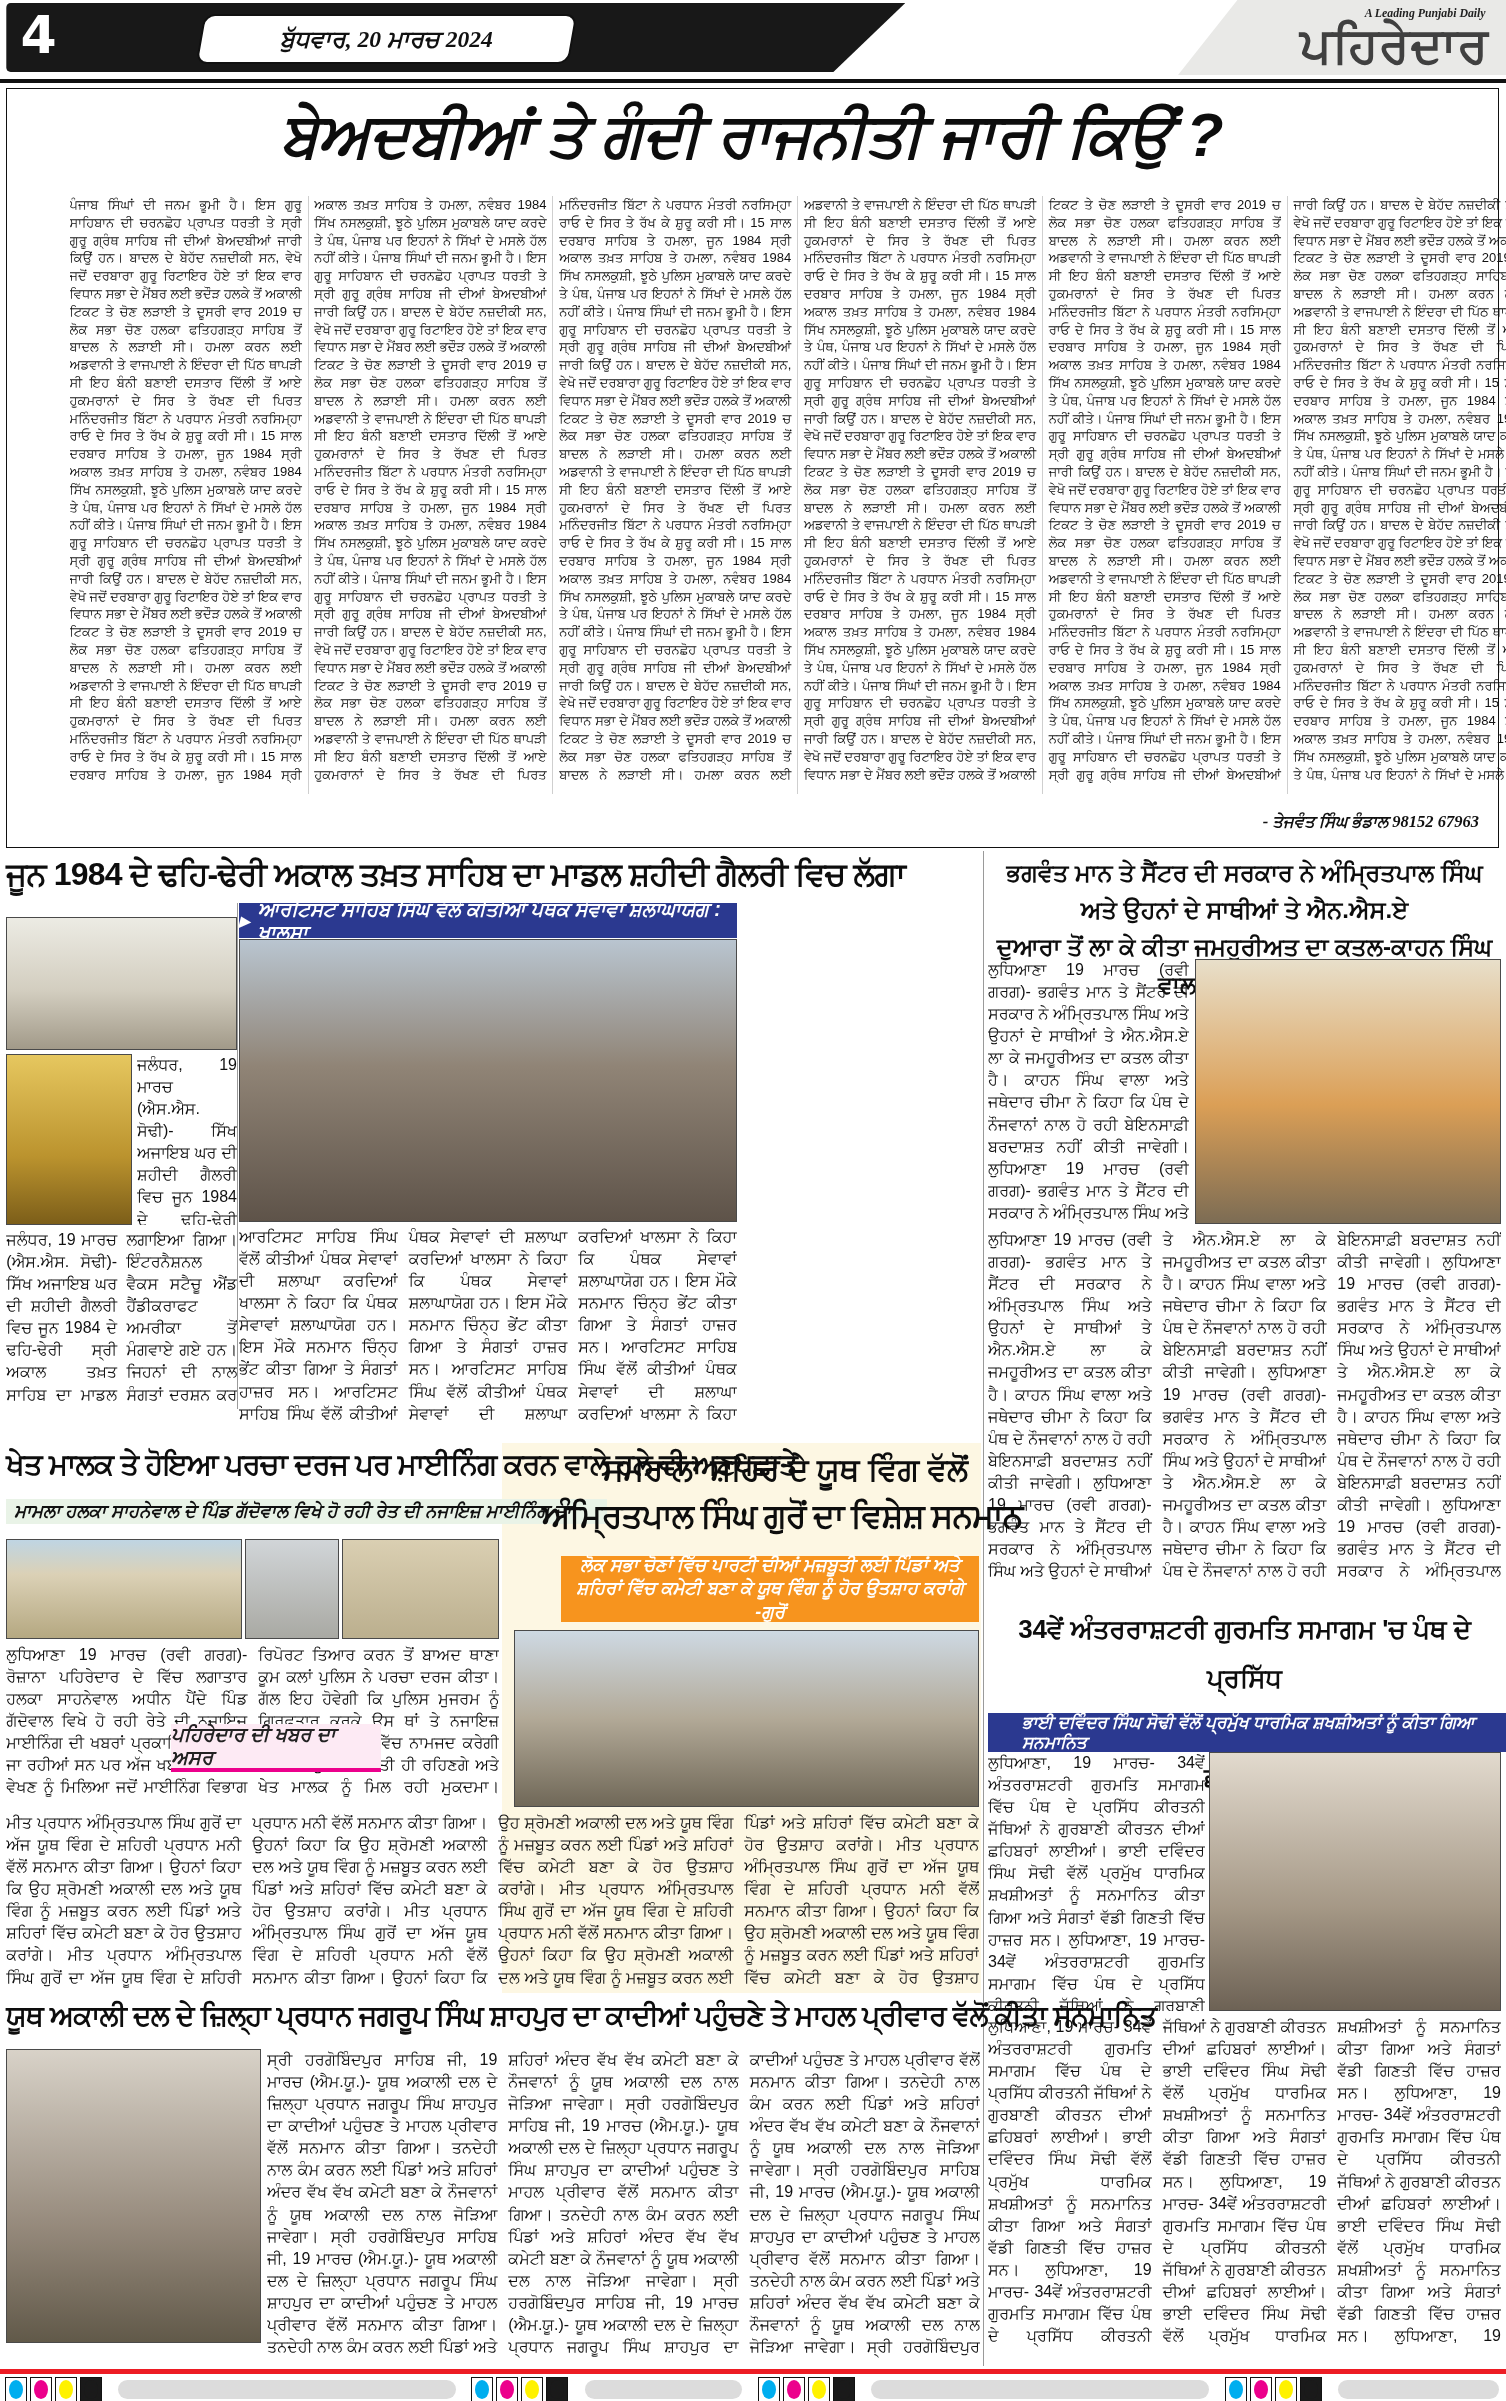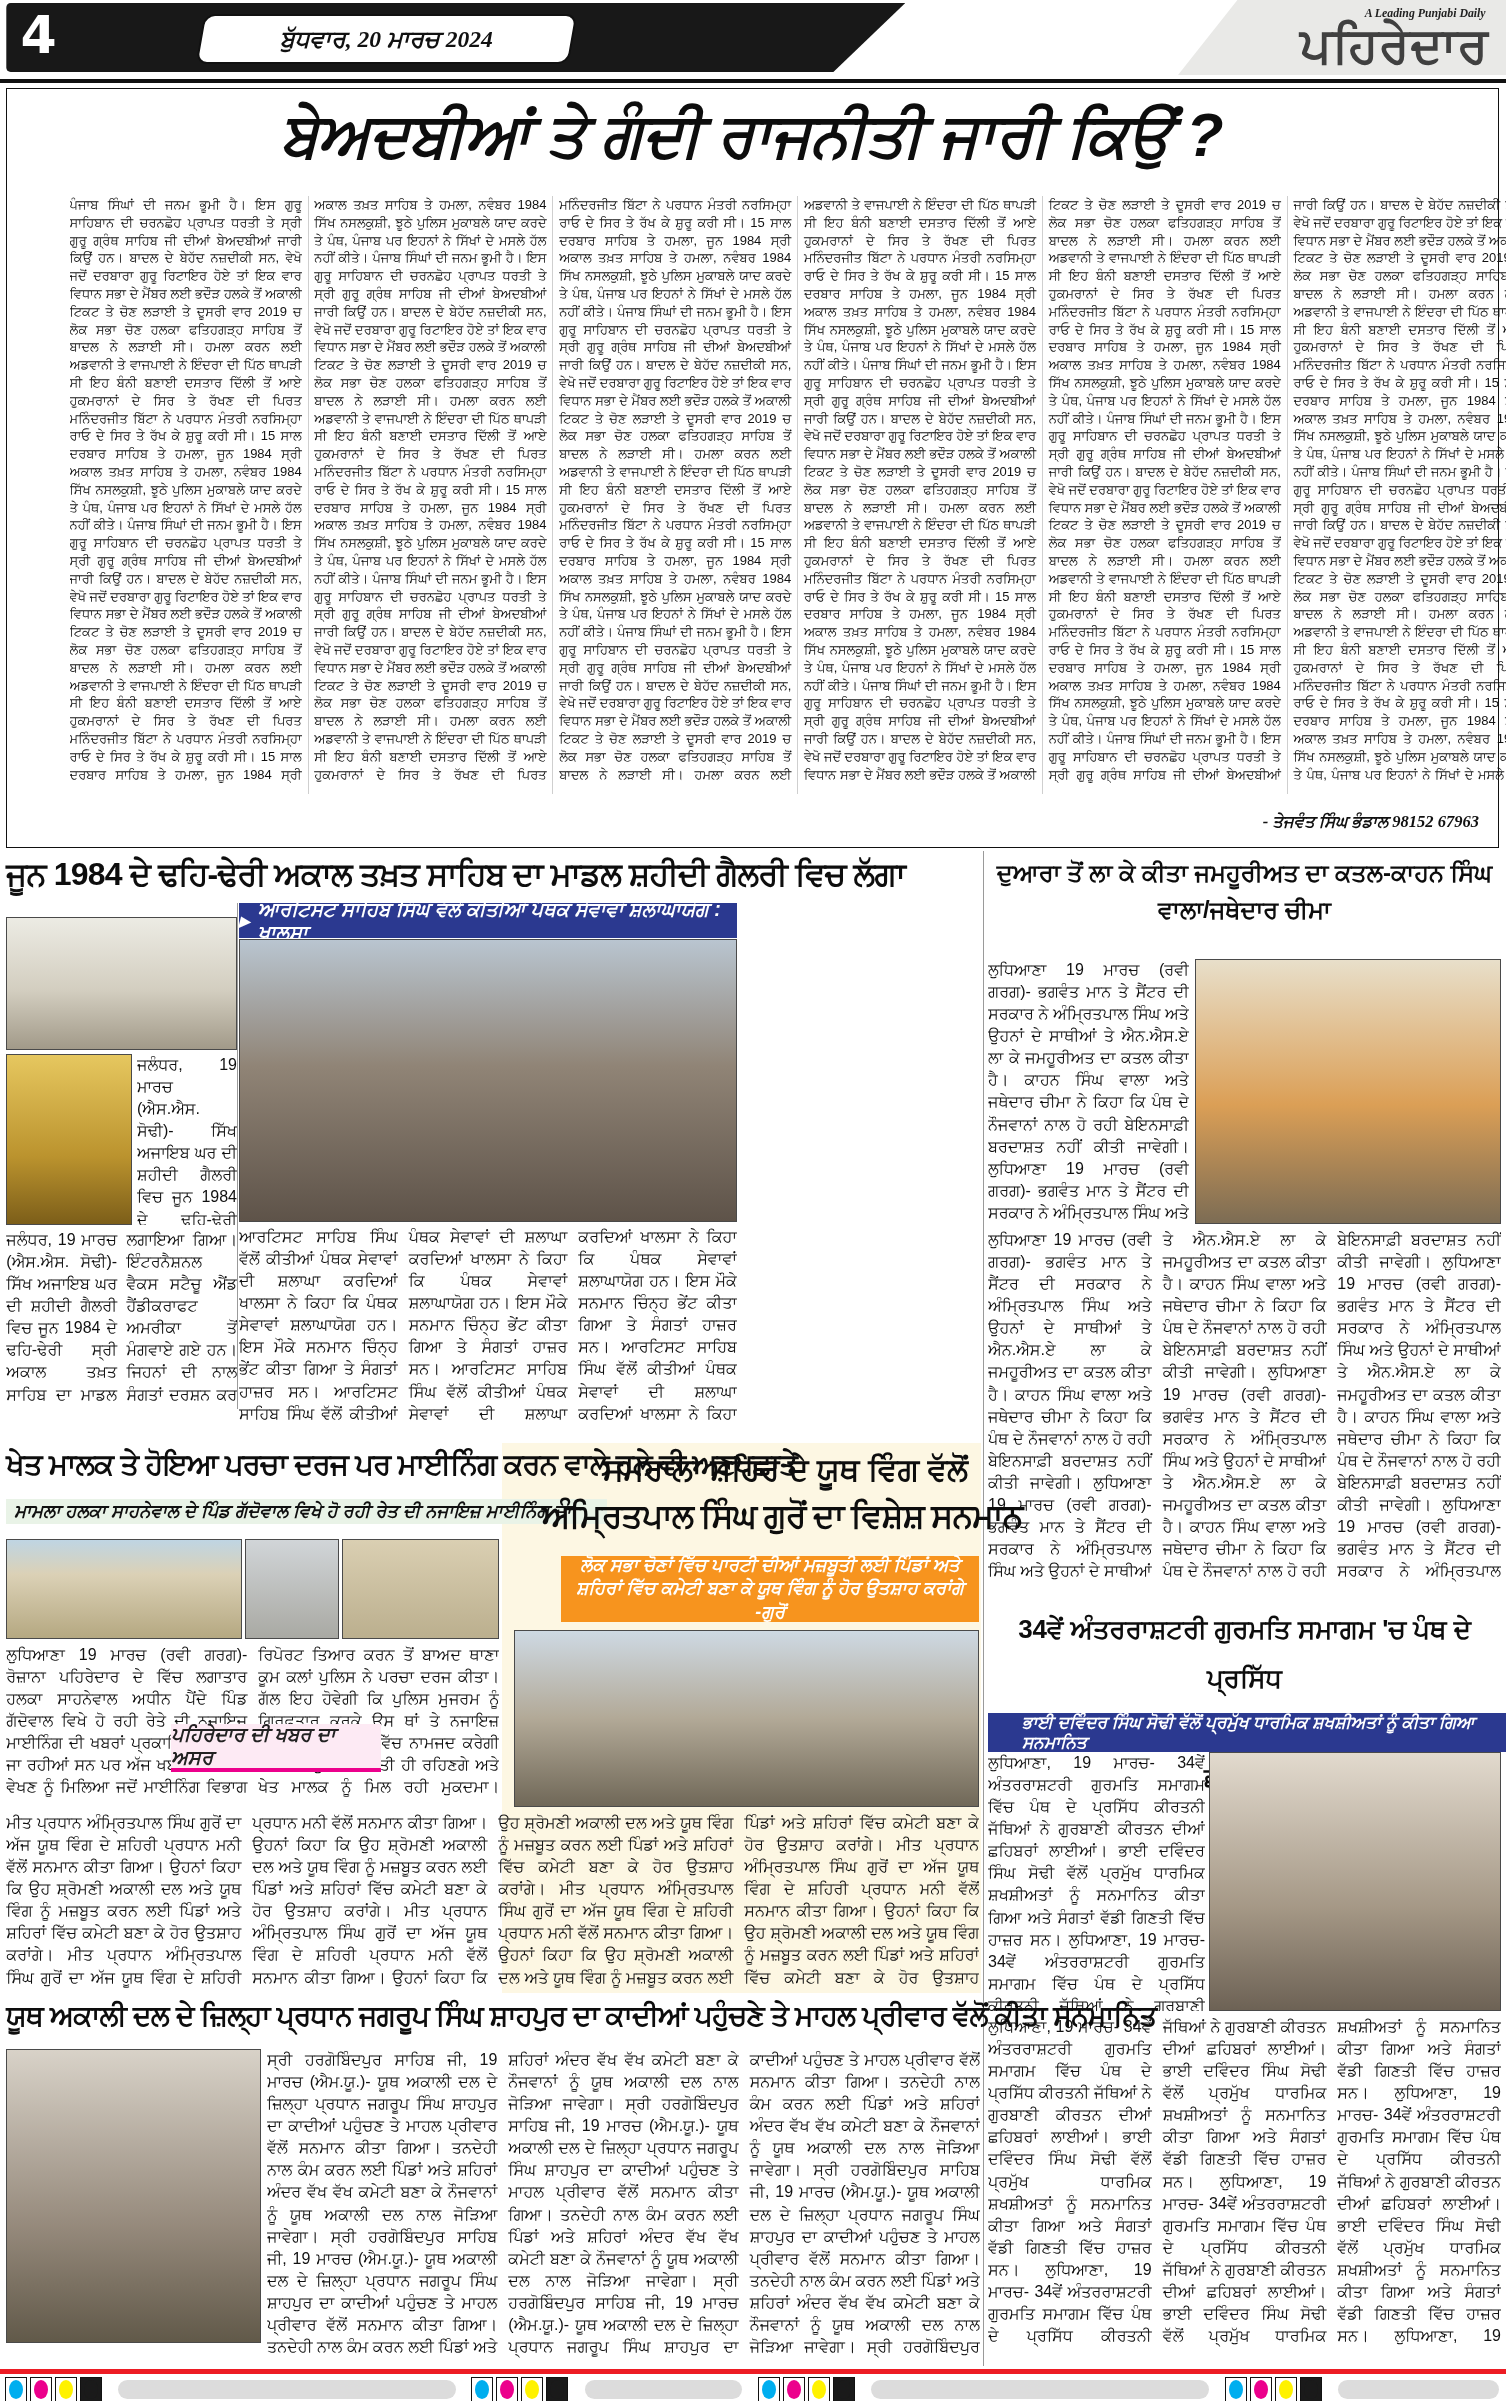--- a/index.html
+++ b/index.html
@@ -105,20 +105,21 @@
   <div class="abs body-txt" style="left:6.3px;top:1229px;width:231px;height:177px;column-count:2;column-gap:9.4px;">ਜਲੰਧਰ, 19 ਮਾਰਚ (ਐਸ.ਐਸ. ਸੋਢੀ)- ਸਿੱਖ ਅਜਾਇਬ ਘਰ ਦੀ ਸ਼ਹੀਦੀ ਗੈਲਰੀ ਵਿਚ ਜੂਨ 1984 ਦੇ ਢਹਿ-ਢੇਰੀ ਸ੍ਰੀ ਅਕਾਲ ਤਖ਼ਤ ਸਾਹਿਬ ਦਾ ਮਾਡਲ ਲਗਾਇਆ ਗਿਆ। ਇੰਟਰਨੈਸ਼ਨਲ ਵੈਕਸ ਸਟੈਚੂ ਐਂਡ ਹੈਂਡੀਕਰਾਫਟ ਅਮਰੀਕਾ ਤੋਂ ਮੰਗਵਾਏ ਗਏ ਹਨ। ਜਿਹਨਾਂ ਦੀ ਨਾਲ ਸੰਗਤਾਂ ਦਰਸ਼ਨ ਕਰ ਰਹੀਆਂ ਹਨ। ਜਲੰਧਰ, 19 ਮਾਰਚ (ਐਸ.ਐਸ. ਸੋਢੀ)- ਸਿੱਖ ਅਜਾਇਬ ਘਰ ਦੀ ਸ਼ਹੀਦੀ ਗੈਲਰੀ ਵਿਚ ਜੂਨ 1984 ਦੇ ਢਹਿ-ਢੇਰੀ ਸ੍ਰੀ ਅਕਾਲ ਤਖ਼ਤ ਸਾਹਿਬ ਦਾ ਮਾਡਲ ਲਗਾਇਆ ਗਿਆ। ਇੰਟਰਨੈਸ਼ਨਲ ਵੈਕਸ ਸਟੈਚੂ ਐਂਡ ਹੈਂਡੀਕਰਾਫਟ ਅਮਰੀਕਾ ਤੋਂ ਮੰਗਵਾਏ ਗਏ ਹਨ। ਜਿਹਨਾਂ ਦੀ ਨਾਲ ਸੰਗਤਾਂ ਦਰਸ਼ਨ ਕਰ ਰਹੀਆਂ ਹਨ। ਜਲੰਧਰ, 19 ਮਾਰਚ (ਐਸ.ਐਸ. ਸੋਢੀ)- ਸਿੱਖ ਅਜਾਇਬ ਘਰ ਦੀ ਸ਼ਹੀਦੀ ਗੈਲਰੀ ਵਿਚ ਜੂਨ 1984 ਦੇ ਢਹਿ-ਢੇਰੀ ਸ੍ਰੀ ਅਕਾਲ ਤਖ਼ਤ ਸਾਹਿਬ ਦਾ ਮਾਡਲ ਲਗਾਇਆ ਗਿਆ। ਇੰਟਰਨੈਸ਼ਨਲ ਵੈਕਸ ਸਟੈਚੂ ਐਂਡ ਹੈਂਡੀਕਰਾਫਟ ਅਮਰੀਕਾ ਤੋਂ ਮੰਗਵਾਏ ਗਏ ਹਨ। ਜਿਹਨਾਂ ਦੀ ਨਾਲ ਸੰਗਤਾਂ ਦਰਸ਼ਨ ਕਰ ਰਹੀਆਂ ਹਨ। ਜਲੰਧਰ, 19 ਮਾਰਚ (ਐਸ.ਐਸ. ਸੋਢੀ)- ਸਿੱਖ ਅਜਾਇਬ ਘਰ ਦੀ ਸ਼ਹੀਦੀ ਗੈਲਰੀ ਵਿਚ ਜੂਨ 1984 ਦੇ ਢਹਿ-ਢੇਰੀ ਸ੍ਰੀ ਅਕਾਲ ਤਖ਼ਤ ਸਾਹਿਬ ਦਾ ਮਾਡਲ ਲਗਾਇਆ ਗਿਆ। ਇੰਟਰਨੈਸ਼ਨਲ ਵੈਕਸ ਸਟੈਚੂ ਐਂਡ ਹੈਂਡੀਕਰਾਫਟ ਅਮਰੀਕਾ ਤੋਂ ਮੰਗਵਾਏ ਗਏ ਹਨ। ਜਿਹਨਾਂ ਦੀ ਨਾਲ ਸੰਗਤਾਂ ਦਰਸ਼ਨ ਕਰ ਰਹੀਆਂ ਹਨ।</div>
 
   <div class="abs blue-bar artist-bar">
     <span class="artist-pointer">▶</span>
     <span>ਆਰਟਿਸਟ ਸਾਹਿਬ ਸਿੰਘ ਵੱਲੋਂ ਕੀਤੀਆਂ ਪੰਥਕ ਸੇਵਾਵਾਂ ਸ਼ਲਾਘਾਯੋਗ : ਖਾਲਸਾ</span>
   </div>
   <div class="abs photo ph-group" style="left:239px;top:939px;width:498px;height:283px;"></div>
   <div class="abs body-txt" style="left:239px;top:1226px;width:498px;height:217px;column-count:3;column-gap:11px;">ਆਰਟਿਸਟ ਸਾਹਿਬ ਸਿੰਘ ਵੱਲੋਂ ਕੀਤੀਆਂ ਪੰਥਕ ਸੇਵਾਵਾਂ ਦੀ ਸ਼ਲਾਘਾ ਕਰਦਿਆਂ ਖਾਲਸਾ ਨੇ ਕਿਹਾ ਕਿ ਪੰਥਕ ਸੇਵਾਵਾਂ ਸ਼ਲਾਘਾਯੋਗ ਹਨ। ਇਸ ਮੌਕੇ ਸਨਮਾਨ ਚਿੰਨ੍ਹ ਭੇਂਟ ਕੀਤਾ ਗਿਆ ਤੇ ਸੰਗਤਾਂ ਹਾਜ਼ਰ ਸਨ। ਆਰਟਿਸਟ ਸਾਹਿਬ ਸਿੰਘ ਵੱਲੋਂ ਕੀਤੀਆਂ ਪੰਥਕ ਸੇਵਾਵਾਂ ਦੀ ਸ਼ਲਾਘਾ ਕਰਦਿਆਂ ਖਾਲਸਾ ਨੇ ਕਿਹਾ ਕਿ ਪੰਥਕ ਸੇਵਾਵਾਂ ਸ਼ਲਾਘਾਯੋਗ ਹਨ। ਇਸ ਮੌਕੇ ਸਨਮਾਨ ਚਿੰਨ੍ਹ ਭੇਂਟ ਕੀਤਾ ਗਿਆ ਤੇ ਸੰਗਤਾਂ ਹਾਜ਼ਰ ਸਨ। ਆਰਟਿਸਟ ਸਾਹਿਬ ਸਿੰਘ ਵੱਲੋਂ ਕੀਤੀਆਂ ਪੰਥਕ ਸੇਵਾਵਾਂ ਦੀ ਸ਼ਲਾਘਾ ਕਰਦਿਆਂ ਖਾਲਸਾ ਨੇ ਕਿਹਾ ਕਿ ਪੰਥਕ ਸੇਵਾਵਾਂ ਸ਼ਲਾਘਾਯੋਗ ਹਨ। ਇਸ ਮੌਕੇ ਸਨਮਾਨ ਚਿੰਨ੍ਹ ਭੇਂਟ ਕੀਤਾ ਗਿਆ ਤੇ ਸੰਗਤਾਂ ਹਾਜ਼ਰ ਸਨ। ਆਰਟਿਸਟ ਸਾਹਿਬ ਸਿੰਘ ਵੱਲੋਂ ਕੀਤੀਆਂ ਪੰਥਕ ਸੇਵਾਵਾਂ ਦੀ ਸ਼ਲਾਘਾ ਕਰਦਿਆਂ ਖਾਲਸਾ ਨੇ ਕਿਹਾ ਕਿ ਪੰਥਕ ਸੇਵਾਵਾਂ ਸ਼ਲਾਘਾਯੋਗ ਹਨ। ਇਸ ਮੌਕੇ ਸਨਮਾਨ ਚਿੰਨ੍ਹ ਭੇਂਟ ਕੀਤਾ ਗਿਆ ਤੇ ਸੰਗਤਾਂ ਹਾਜ਼ਰ ਸਨ। ਆਰਟਿਸਟ ਸਾਹਿਬ ਸਿੰਘ ਵੱਲੋਂ ਕੀਤੀਆਂ ਪੰਥਕ ਸੇਵਾਵਾਂ ਦੀ ਸ਼ਲਾਘਾ ਕਰਦਿਆਂ ਖਾਲਸਾ ਨੇ ਕਿਹਾ ਕਿ ਪੰਥਕ ਸੇਵਾਵਾਂ ਸ਼ਲਾਘਾਯੋਗ ਹਨ। ਇਸ ਮੌਕੇ ਸਨਮਾਨ ਚਿੰਨ੍ਹ ਭੇਂਟ ਕੀਤਾ ਗਿਆ ਤੇ ਸੰਗਤਾਂ ਹਾਜ਼ਰ ਸਨ। ਆਰਟਿਸਟ ਸਾਹਿਬ ਸਿੰਘ ਵੱਲੋਂ ਕੀਤੀਆਂ ਪੰਥਕ ਸੇਵਾਵਾਂ ਦੀ ਸ਼ਲਾਘਾ ਕਰਦਿਆਂ ਖਾਲਸਾ ਨੇ ਕਿਹਾ ਕਿ ਪੰਥਕ ਸੇਵਾਵਾਂ ਸ਼ਲਾਘਾਯੋਗ ਹਨ। ਇਸ ਮੌਕੇ ਸਨਮਾਨ ਚਿੰਨ੍ਹ ਭੇਂਟ ਕੀਤਾ ਗਿਆ ਤੇ ਸੰਗਤਾਂ ਹਾਜ਼ਰ ਸਨ। ਆਰਟਿਸਟ ਸਾਹਿਬ ਸਿੰਘ ਵੱਲੋਂ ਕੀਤੀਆਂ ਪੰਥਕ ਸੇਵਾਵਾਂ ਦੀ ਸ਼ਲਾਘਾ ਕਰਦਿਆਂ ਖਾਲਸਾ ਨੇ ਕਿਹਾ ਕਿ ਪੰਥਕ ਸੇਵਾਵਾਂ ਸ਼ਲਾਘਾਯੋਗ ਹਨ। ਇਸ ਮੌਕੇ ਸਨਮਾਨ ਚਿੰਨ੍ਹ ਭੇਂਟ ਕੀਤਾ ਗਿਆ ਤੇ ਸੰਗਤਾਂ ਹਾਜ਼ਰ ਸਨ। ਆਰਟਿਸਟ ਸਾਹਿਬ ਸਿੰਘ ਵੱਲੋਂ ਕੀਤੀਆਂ ਪੰਥਕ ਸੇਵਾਵਾਂ ਦੀ ਸ਼ਲਾਘਾ ਕਰਦਿਆਂ ਖਾਲਸਾ ਨੇ ਕਿਹਾ ਕਿ ਪੰਥਕ ਸੇਵਾਵਾਂ ਸ਼ਲਾਘਾਯੋਗ ਹਨ। ਇਸ ਮੌਕੇ ਸਨਮਾਨ ਚਿੰਨ੍ਹ ਭੇਂਟ ਕੀਤਾ ਗਿਆ ਤੇ ਸੰਗਤਾਂ ਹਾਜ਼ਰ ਸਨ। ਆਰਟਿਸਟ ਸਾਹਿਬ ਸਿੰਘ ਵੱਲੋਂ ਕੀਤੀਆਂ ਪੰਥਕ ਸੇਵਾਵਾਂ ਦੀ ਸ਼ਲਾਘਾ ਕਰਦਿਆਂ ਖਾਲਸਾ ਨੇ ਕਿਹਾ ਕਿ ਪੰਥਕ ਸੇਵਾਵਾਂ ਸ਼ਲਾਘਾਯੋਗ ਹਨ। ਇਸ ਮੌਕੇ ਸਨਮਾਨ ਚਿੰਨ੍ਹ ਭੇਂਟ ਕੀਤਾ ਗਿਆ ਤੇ ਸੰਗਤਾਂ ਹਾਜ਼ਰ ਸਨ।</div>
 
   <div class="abs mann-hl hl">
+    <div>ਭਗਵੰਤ ਮਾਨ ਤੇ ਸੈਂਟਰ ਦੀ ਸਰਕਾਰ ਨੇ ਅੰਮ੍ਰਿਤਪਾਲ ਸਿੰਘ ਅਤੇ ਉਹਨਾਂ ਦੇ ਸਾਥੀਆਂ ਤੇ ਐਨ.ਐਸ.ਏ</div>
     <div>ਦੁਆਰਾ ਤੋਂ ਲਾ ਕੇ ਕੀਤਾ ਜਮਹੂਰੀਅਤ ਦਾ ਕਤਲ-ਕਾਹਨ ਸਿੰਘ ਵਾਲਾ/ਜਥੇਦਾਰ ਚੀਮਾ</div>
   </div>
   <div class="abs photo ph-orangegrp" style="left:1195px;top:959px;width:306px;height:265px;"></div>
   <div class="abs body-txt" style="left:988px;top:959px;width:201px;height:265px;">ਲੁਧਿਆਣਾ 19 ਮਾਰਚ (ਰਵੀ ਗਰਗ)- ਭਗਵੰਤ ਮਾਨ ਤੇ ਸੈਂਟਰ ਦੀ ਸਰਕਾਰ ਨੇ ਅੰਮ੍ਰਿਤਪਾਲ ਸਿੰਘ ਅਤੇ ਉਹਨਾਂ ਦੇ ਸਾਥੀਆਂ ਤੇ ਐਨ.ਐਸ.ਏ ਲਾ ਕੇ ਜਮਹੂਰੀਅਤ ਦਾ ਕਤਲ ਕੀਤਾ ਹੈ। ਕਾਹਨ ਸਿੰਘ ਵਾਲਾ ਅਤੇ ਜਥੇਦਾਰ ਚੀਮਾ ਨੇ ਕਿਹਾ ਕਿ ਪੰਥ ਦੇ ਨੌਜਵਾਨਾਂ ਨਾਲ ਹੋ ਰਹੀ ਬੇਇਨਸਾਫ਼ੀ ਬਰਦਾਸ਼ਤ ਨਹੀਂ ਕੀਤੀ ਜਾਵੇਗੀ। ਲੁਧਿਆਣਾ 19 ਮਾਰਚ (ਰਵੀ ਗਰਗ)- ਭਗਵੰਤ ਮਾਨ ਤੇ ਸੈਂਟਰ ਦੀ ਸਰਕਾਰ ਨੇ ਅੰਮ੍ਰਿਤਪਾਲ ਸਿੰਘ ਅਤੇ ਉਹਨਾਂ ਦੇ ਸਾਥੀਆਂ ਤੇ ਐਨ.ਐਸ.ਏ ਲਾ ਕੇ ਜਮਹੂਰੀਅਤ ਦਾ ਕਤਲ ਕੀਤਾ ਹੈ। ਕਾਹਨ ਸਿੰਘ ਵਾਲਾ ਅਤੇ ਜਥੇਦਾਰ ਚੀਮਾ ਨੇ ਕਿਹਾ ਕਿ ਪੰਥ ਦੇ ਨੌਜਵਾਨਾਂ ਨਾਲ ਹੋ ਰਹੀ ਬੇਇਨਸਾਫ਼ੀ ਬਰਦਾਸ਼ਤ ਨਹੀਂ ਕੀਤੀ ਜਾਵੇਗੀ।</div>
   <div class="abs body-txt" style="left:988px;top:1229px;width:513px;height:366px;column-count:3;column-gap:11px;">ਲੁਧਿਆਣਾ 19 ਮਾਰਚ (ਰਵੀ ਗਰਗ)- ਭਗਵੰਤ ਮਾਨ ਤੇ ਸੈਂਟਰ ਦੀ ਸਰਕਾਰ ਨੇ ਅੰਮ੍ਰਿਤਪਾਲ ਸਿੰਘ ਅਤੇ ਉਹਨਾਂ ਦੇ ਸਾਥੀਆਂ ਤੇ ਐਨ.ਐਸ.ਏ ਲਾ ਕੇ ਜਮਹੂਰੀਅਤ ਦਾ ਕਤਲ ਕੀਤਾ ਹੈ। ਕਾਹਨ ਸਿੰਘ ਵਾਲਾ ਅਤੇ ਜਥੇਦਾਰ ਚੀਮਾ ਨੇ ਕਿਹਾ ਕਿ ਪੰਥ ਦੇ ਨੌਜਵਾਨਾਂ ਨਾਲ ਹੋ ਰਹੀ ਬੇਇਨਸਾਫ਼ੀ ਬਰਦਾਸ਼ਤ ਨਹੀਂ ਕੀਤੀ ਜਾਵੇਗੀ। ਲੁਧਿਆਣਾ 19 ਮਾਰਚ (ਰਵੀ ਗਰਗ)- ਭਗਵੰਤ ਮਾਨ ਤੇ ਸੈਂਟਰ ਦੀ ਸਰਕਾਰ ਨੇ ਅੰਮ੍ਰਿਤਪਾਲ ਸਿੰਘ ਅਤੇ ਉਹਨਾਂ ਦੇ ਸਾਥੀਆਂ ਤੇ ਐਨ.ਐਸ.ਏ ਲਾ ਕੇ ਜਮਹੂਰੀਅਤ ਦਾ ਕਤਲ ਕੀਤਾ ਹੈ। ਕਾਹਨ ਸਿੰਘ ਵਾਲਾ ਅਤੇ ਜਥੇਦਾਰ ਚੀਮਾ ਨੇ ਕਿਹਾ ਕਿ ਪੰਥ ਦੇ ਨੌਜਵਾਨਾਂ ਨਾਲ ਹੋ ਰਹੀ ਬੇਇਨਸਾਫ਼ੀ ਬਰਦਾਸ਼ਤ ਨਹੀਂ ਕੀਤੀ ਜਾਵੇਗੀ। ਲੁਧਿਆਣਾ 19 ਮਾਰਚ (ਰਵੀ ਗਰਗ)- ਭਗਵੰਤ ਮਾਨ ਤੇ ਸੈਂਟਰ ਦੀ ਸਰਕਾਰ ਨੇ ਅੰਮ੍ਰਿਤਪਾਲ ਸਿੰਘ ਅਤੇ ਉਹਨਾਂ ਦੇ ਸਾਥੀਆਂ ਤੇ ਐਨ.ਐਸ.ਏ ਲਾ ਕੇ ਜਮਹੂਰੀਅਤ ਦਾ ਕਤਲ ਕੀਤਾ ਹੈ। ਕਾਹਨ ਸਿੰਘ ਵਾਲਾ ਅਤੇ ਜਥੇਦਾਰ ਚੀਮਾ ਨੇ ਕਿਹਾ ਕਿ ਪੰਥ ਦੇ ਨੌਜਵਾਨਾਂ ਨਾਲ ਹੋ ਰਹੀ ਬੇਇਨਸਾਫ਼ੀ ਬਰਦਾਸ਼ਤ ਨਹੀਂ ਕੀਤੀ ਜਾਵੇਗੀ। ਲੁਧਿਆਣਾ 19 ਮਾਰਚ (ਰਵੀ ਗਰਗ)- ਭਗਵੰਤ ਮਾਨ ਤੇ ਸੈਂਟਰ ਦੀ ਸਰਕਾਰ ਨੇ ਅੰਮ੍ਰਿਤਪਾਲ ਸਿੰਘ ਅਤੇ ਉਹਨਾਂ ਦੇ ਸਾਥੀਆਂ ਤੇ ਐਨ.ਐਸ.ਏ ਲਾ ਕੇ ਜਮਹੂਰੀਅਤ ਦਾ ਕਤਲ ਕੀਤਾ ਹੈ। ਕਾਹਨ ਸਿੰਘ ਵਾਲਾ ਅਤੇ ਜਥੇਦਾਰ ਚੀਮਾ ਨੇ ਕਿਹਾ ਕਿ ਪੰਥ ਦੇ ਨੌਜਵਾਨਾਂ ਨਾਲ ਹੋ ਰਹੀ ਬੇਇਨਸਾਫ਼ੀ ਬਰਦਾਸ਼ਤ ਨਹੀਂ ਕੀਤੀ ਜਾਵੇਗੀ। ਲੁਧਿਆਣਾ 19 ਮਾਰਚ (ਰਵੀ ਗਰਗ)- ਭਗਵੰਤ ਮਾਨ ਤੇ ਸੈਂਟਰ ਦੀ ਸਰਕਾਰ ਨੇ ਅੰਮ੍ਰਿਤਪਾਲ ਸਿੰਘ ਅਤੇ ਉਹਨਾਂ ਦੇ ਸਾਥੀਆਂ ਤੇ ਐਨ.ਐਸ.ਏ ਲਾ ਕੇ ਜਮਹੂਰੀਅਤ ਦਾ ਕਤਲ ਕੀਤਾ ਹੈ। ਕਾਹਨ ਸਿੰਘ ਵਾਲਾ ਅਤੇ ਜਥੇਦਾਰ ਚੀਮਾ ਨੇ ਕਿਹਾ ਕਿ ਪੰਥ ਦੇ ਨੌਜਵਾਨਾਂ ਨਾਲ ਹੋ ਰਹੀ ਬੇਇਨਸਾਫ਼ੀ ਬਰਦਾਸ਼ਤ ਨਹੀਂ ਕੀਤੀ ਜਾਵੇਗੀ। ਲੁਧਿਆਣਾ 19 ਮਾਰਚ (ਰਵੀ ਗਰਗ)- ਭਗਵੰਤ ਮਾਨ ਤੇ ਸੈਂਟਰ ਦੀ ਸਰਕਾਰ ਨੇ ਅੰਮ੍ਰਿਤਪਾਲ ਸਿੰਘ ਅਤੇ ਉਹਨਾਂ ਦੇ ਸਾਥੀਆਂ ਤੇ ਐਨ.ਐਸ.ਏ ਲਾ ਕੇ ਜਮਹੂਰੀਅਤ ਦਾ ਕਤਲ ਕੀਤਾ ਹੈ। ਕਾਹਨ ਸਿੰਘ ਵਾਲਾ ਅਤੇ ਜਥੇਦਾਰ ਚੀਮਾ ਨੇ ਕਿਹਾ ਕਿ ਪੰਥ ਦੇ ਨੌਜਵਾਨਾਂ ਨਾਲ ਹੋ ਰਹੀ ਬੇਇਨਸਾਫ਼ੀ ਬਰਦਾਸ਼ਤ ਨਹੀਂ ਕੀਤੀ ਜਾਵੇਗੀ। ਲੁਧਿਆਣਾ 19 ਮਾਰਚ (ਰਵੀ ਗਰਗ)- ਭਗਵੰਤ ਮਾਨ ਤੇ ਸੈਂਟਰ ਦੀ ਸਰਕਾਰ ਨੇ ਅੰਮ੍ਰਿਤਪਾਲ ਸਿੰਘ ਅਤੇ ਉਹਨਾਂ ਦੇ ਸਾਥੀਆਂ ਤੇ ਐਨ.ਐਸ.ਏ ਲਾ ਕੇ ਜਮਹੂਰੀਅਤ ਦਾ ਕਤਲ ਕੀਤਾ ਹੈ। ਕਾਹਨ ਸਿੰਘ ਵਾਲਾ ਅਤੇ ਜਥੇਦਾਰ ਚੀਮਾ ਨੇ ਕਿਹਾ ਕਿ ਪੰਥ ਦੇ ਨੌਜਵਾਨਾਂ ਨਾਲ ਹੋ ਰਹੀ ਬੇਇਨਸਾਫ਼ੀ ਬਰਦਾਸ਼ਤ ਨਹੀਂ ਕੀਤੀ ਜਾਵੇਗੀ। ਲੁਧਿਆਣਾ 19 ਮਾਰਚ (ਰਵੀ ਗਰਗ)- ਭਗਵੰਤ ਮਾਨ ਤੇ ਸੈਂਟਰ ਦੀ ਸਰਕਾਰ ਨੇ ਅੰਮ੍ਰਿਤਪਾਲ ਸਿੰਘ ਅਤੇ ਉਹਨਾਂ ਦੇ ਸਾਥੀਆਂ ਤੇ ਐਨ.ਐਸ.ਏ ਲਾ ਕੇ ਜਮਹੂਰੀਅਤ ਦਾ ਕਤਲ ਕੀਤਾ ਹੈ। ਕਾਹਨ ਸਿੰਘ ਵਾਲਾ ਅਤੇ ਜਥੇਦਾਰ ਚੀਮਾ ਨੇ ਕਿਹਾ ਕਿ ਪੰਥ ਦੇ ਨੌਜਵਾਨਾਂ ਨਾਲ ਹੋ ਰਹੀ ਬੇਇਨਸਾਫ਼ੀ ਬਰਦਾਸ਼ਤ ਨਹੀਂ ਕੀਤੀ ਜਾਵੇਗੀ। ਲੁਧਿਆਣਾ 19 ਮਾਰਚ (ਰਵੀ ਗਰਗ)- ਭਗਵੰਤ ਮਾਨ ਤੇ ਸੈਂਟਰ ਦੀ ਸਰਕਾਰ ਨੇ ਅੰਮ੍ਰਿਤਪਾਲ ਸਿੰਘ ਅਤੇ ਉਹਨਾਂ ਦੇ ਸਾਥੀਆਂ ਤੇ ਐਨ.ਐਸ.ਏ ਲਾ ਕੇ ਜਮਹੂਰੀਅਤ ਦਾ ਕਤਲ ਕੀਤਾ ਹੈ। ਕਾਹਨ ਸਿੰਘ ਵਾਲਾ ਅਤੇ ਜਥੇਦਾਰ ਚੀਮਾ ਨੇ ਕਿਹਾ ਕਿ ਪੰਥ ਦੇ ਨੌਜਵਾਨਾਂ ਨਾਲ ਹੋ ਰਹੀ ਬੇਇਨਸਾਫ਼ੀ ਬਰਦਾਸ਼ਤ ਨਹੀਂ ਕੀਤੀ ਜਾਵੇਗੀ। ਲੁਧਿਆਣਾ 19 ਮਾਰਚ (ਰਵੀ ਗਰਗ)- ਭਗਵੰਤ ਮਾਨ ਤੇ ਸੈਂਟਰ ਦੀ ਸਰਕਾਰ ਨੇ ਅੰਮ੍ਰਿਤਪਾਲ ਸਿੰਘ ਅਤੇ ਉਹਨਾਂ ਦੇ ਸਾਥੀਆਂ ਤੇ ਐਨ.ਐਸ.ਏ ਲਾ ਕੇ ਜਮਹੂਰੀਅਤ ਦਾ ਕਤਲ ਕੀਤਾ ਹੈ। ਕਾਹਨ ਸਿੰਘ ਵਾਲਾ ਅਤੇ ਜਥੇਦਾਰ ਚੀਮਾ ਨੇ ਕਿਹਾ ਕਿ ਪੰਥ ਦੇ ਨੌਜਵਾਨਾਂ ਨਾਲ ਹੋ ਰਹੀ ਬੇਇਨਸਾਫ਼ੀ ਬਰਦਾਸ਼ਤ ਨਹੀਂ ਕੀਤੀ ਜਾਵੇਗੀ। ਲੁਧਿਆਣਾ 19 ਮਾਰਚ (ਰਵੀ ਗਰਗ)- ਭਗਵੰਤ ਮਾਨ ਤੇ ਸੈਂਟਰ ਦੀ ਸਰਕਾਰ ਨੇ ਅੰਮ੍ਰਿਤਪਾਲ ਸਿੰਘ ਅਤੇ ਉਹਨਾਂ ਦੇ ਸਾਥੀਆਂ ਤੇ ਐਨ.ਐਸ.ਏ ਲਾ ਕੇ ਜਮਹੂਰੀਅਤ ਦਾ ਕਤਲ ਕੀਤਾ ਹੈ। ਕਾਹਨ ਸਿੰਘ ਵਾਲਾ ਅਤੇ ਜਥੇਦਾਰ ਚੀਮਾ ਨੇ ਕਿਹਾ ਕਿ ਪੰਥ ਦੇ ਨੌਜਵਾਨਾਂ ਨਾਲ ਹੋ ਰਹੀ ਬੇਇਨਸਾਫ਼ੀ ਬਰਦਾਸ਼ਤ ਨਹੀਂ ਕੀਤੀ ਜਾਵੇਗੀ।</div>
 
   <div class="abs cream" style="left:502px;top:1443px;width:479px;height:550px;"></div>
 
   <div class="abs mining-hl hl">ਖੇਤ ਮਾਲਕ ਤੇ ਹੋਇਆ ਪਰਚਾ ਦਰਜ ਪਰ ਮਾਈਨਿੰਗ ਕਰਨ ਵਾਲੇ ਹਲੇ ਵੀ ਅਣਪਛਾਤੇ</div>
   <div class="abs green-sub" style="left:6.3px;top:1499px;width:593px;height:25px;">ਮਾਮਲਾ ਹਲਕਾ ਸਾਹਨੇਵਾਲ ਦੇ ਪਿੰਡ ਗੱਦੋਵਾਲ ਵਿਖੇ ਹੋ ਰਹੀ ਰੇਤ ਦੀ ਨਜਾਇਜ਼ ਮਾਈਨਿੰਗ ਦਾ</div>

